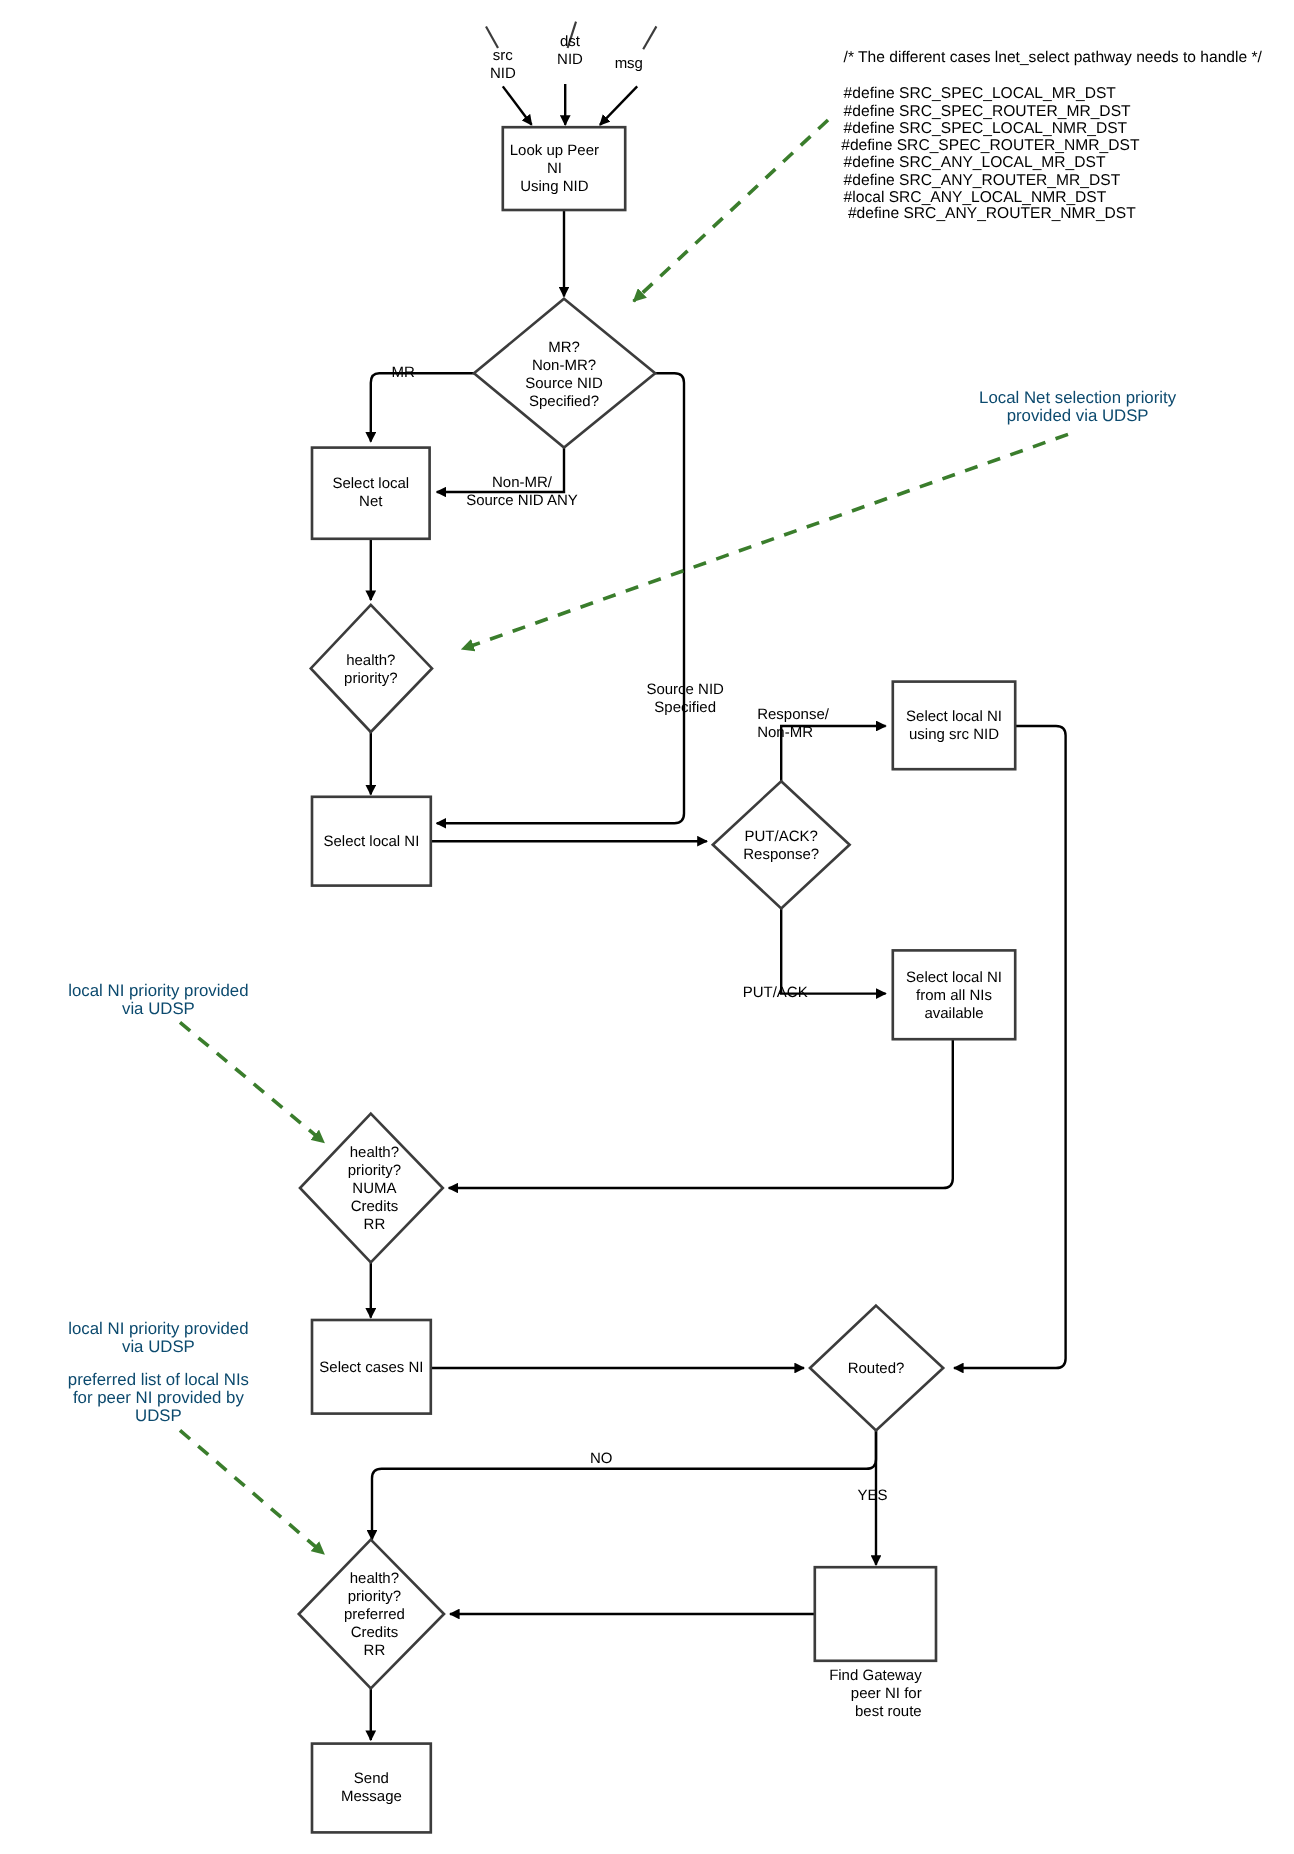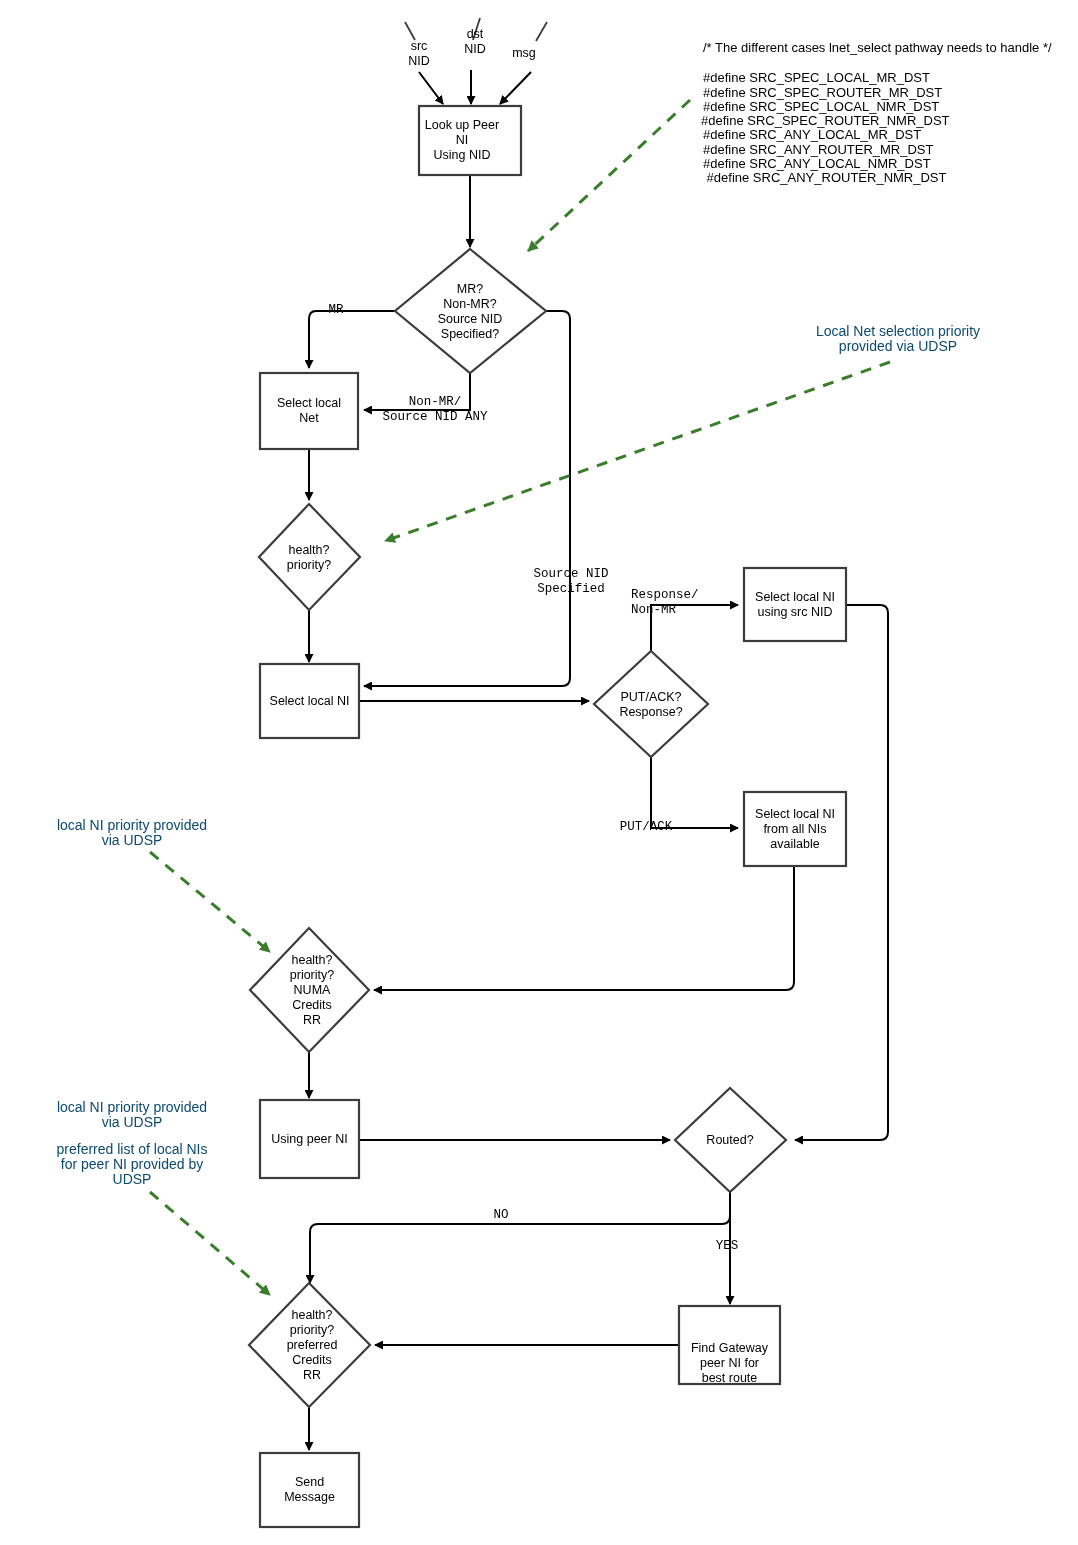--- a/index.html
+++ b/index.html
@@ -34,21 +34,20 @@
     align-items: center;
     justify-content: center;
   }
   .edge-label {
     position: absolute;
     text-align: center;
     color: #000000;
     font-size: 12.5px;
     line-height: 15px;
     white-space: pre-line;
-    font-family: Liberation Mono, monospace;
   }
   .annot {
     position: absolute;
     text-align: center;
     color: #0c4a6e;
     font-size: 14px;
     line-height: 15px;
     white-space: pre-line;
   }
   .code-comment {
@@ -180,25 +179,25 @@
   <div class="node-text" style="left:744px; top:792px; width:102px; height:74px;">Select local NI
 from all NIs
 available</div>
 
   <div class="node-text" style="left:272px; top:950px; width:80px; height:80px;">health?
 priority?
 NUMA
 Credits
 RR</div>
 
-  <div class="node-text" style="left:260px; top:1100px; width:99px; height:78px;">Using  peer NI</div>
+  <div class="node-text" style="left:260px; top:1100px; width:99px; height:78px;">Select  cases NI</div>
 
   <div class="node-text" style="left:690px; top:1128px; width:80px; height:24px;">Routed?</div>
 
-  <div class="node-text" style="left:679px; top:1324px; width:101px; height:78px;">Find Gateway
+  <div class="node-text" style="left:679px; top:1372px; width:101px; height:78px;text-align:right;">Find Gateway
 peer NI for
 best route</div>
 
   <div class="node-text" style="left:272px; top:1305px; width:80px; height:80px;">health?
 priority?
 preferred
 Credits
 RR</div>
 
   <div class="node-text" style="left:260px; top:1453px; width:99px; height:74px;">Send
@@ -222,21 +221,21 @@
   <div class="edge-label" style="left:705px; top:1239px; width:44px;">YES</div>
 
   <div class="code-comment" style="left:703px; top:41px;">/* The different cases lnet_select pathway needs to handle */</div>
 
   <div class="code-comment" style="left:703px; top:71px;">#define SRC_SPEC_LOCAL_MR_DST</div>
   <div class="code-comment" style="left:703px; top:86px;">#define SRC_SPEC_ROUTER_MR_DST</div>
   <div class="code-comment" style="left:703px; top:100px;">#define SRC_SPEC_LOCAL_NMR_DST</div>
   <div class="code-comment" style="left:701px; top:114px;">#define SRC_SPEC_ROUTER_NMR_DST</div>
   <div class="code-comment" style="left:703px; top:128px;">#define SRC_ANY_LOCAL_MR_DST</div>
   <div class="code-comment" style="left:703px; top:143px;">#define SRC_ANY_ROUTER_MR_DST</div>
-  <div class="code-comment" style="left:703px; top:157px;">#define SRC_ANY_LOCAL_NMR_DST</div>
+  <div class="code-comment" style="left:703px; top:157px;">#local SRC_ANY_LOCAL_NMR_DST</div>
   <div class="code-comment" style="left:703px; top:171px;"> #define SRC_ANY_ROUTER_NMR_DST</div>
 
   <div class="annot" style="left:808px; top:324px; width:180px;">Local Net selection priority
 provided via UDSP</div>
 
   <div class="annot" style="left:42px; top:818px; width:180px;">local NI priority provided
 via UDSP</div>
 
   <div class="annot" style="left:42px; top:1100px; width:180px;">local NI priority provided
 via UDSP</div>

